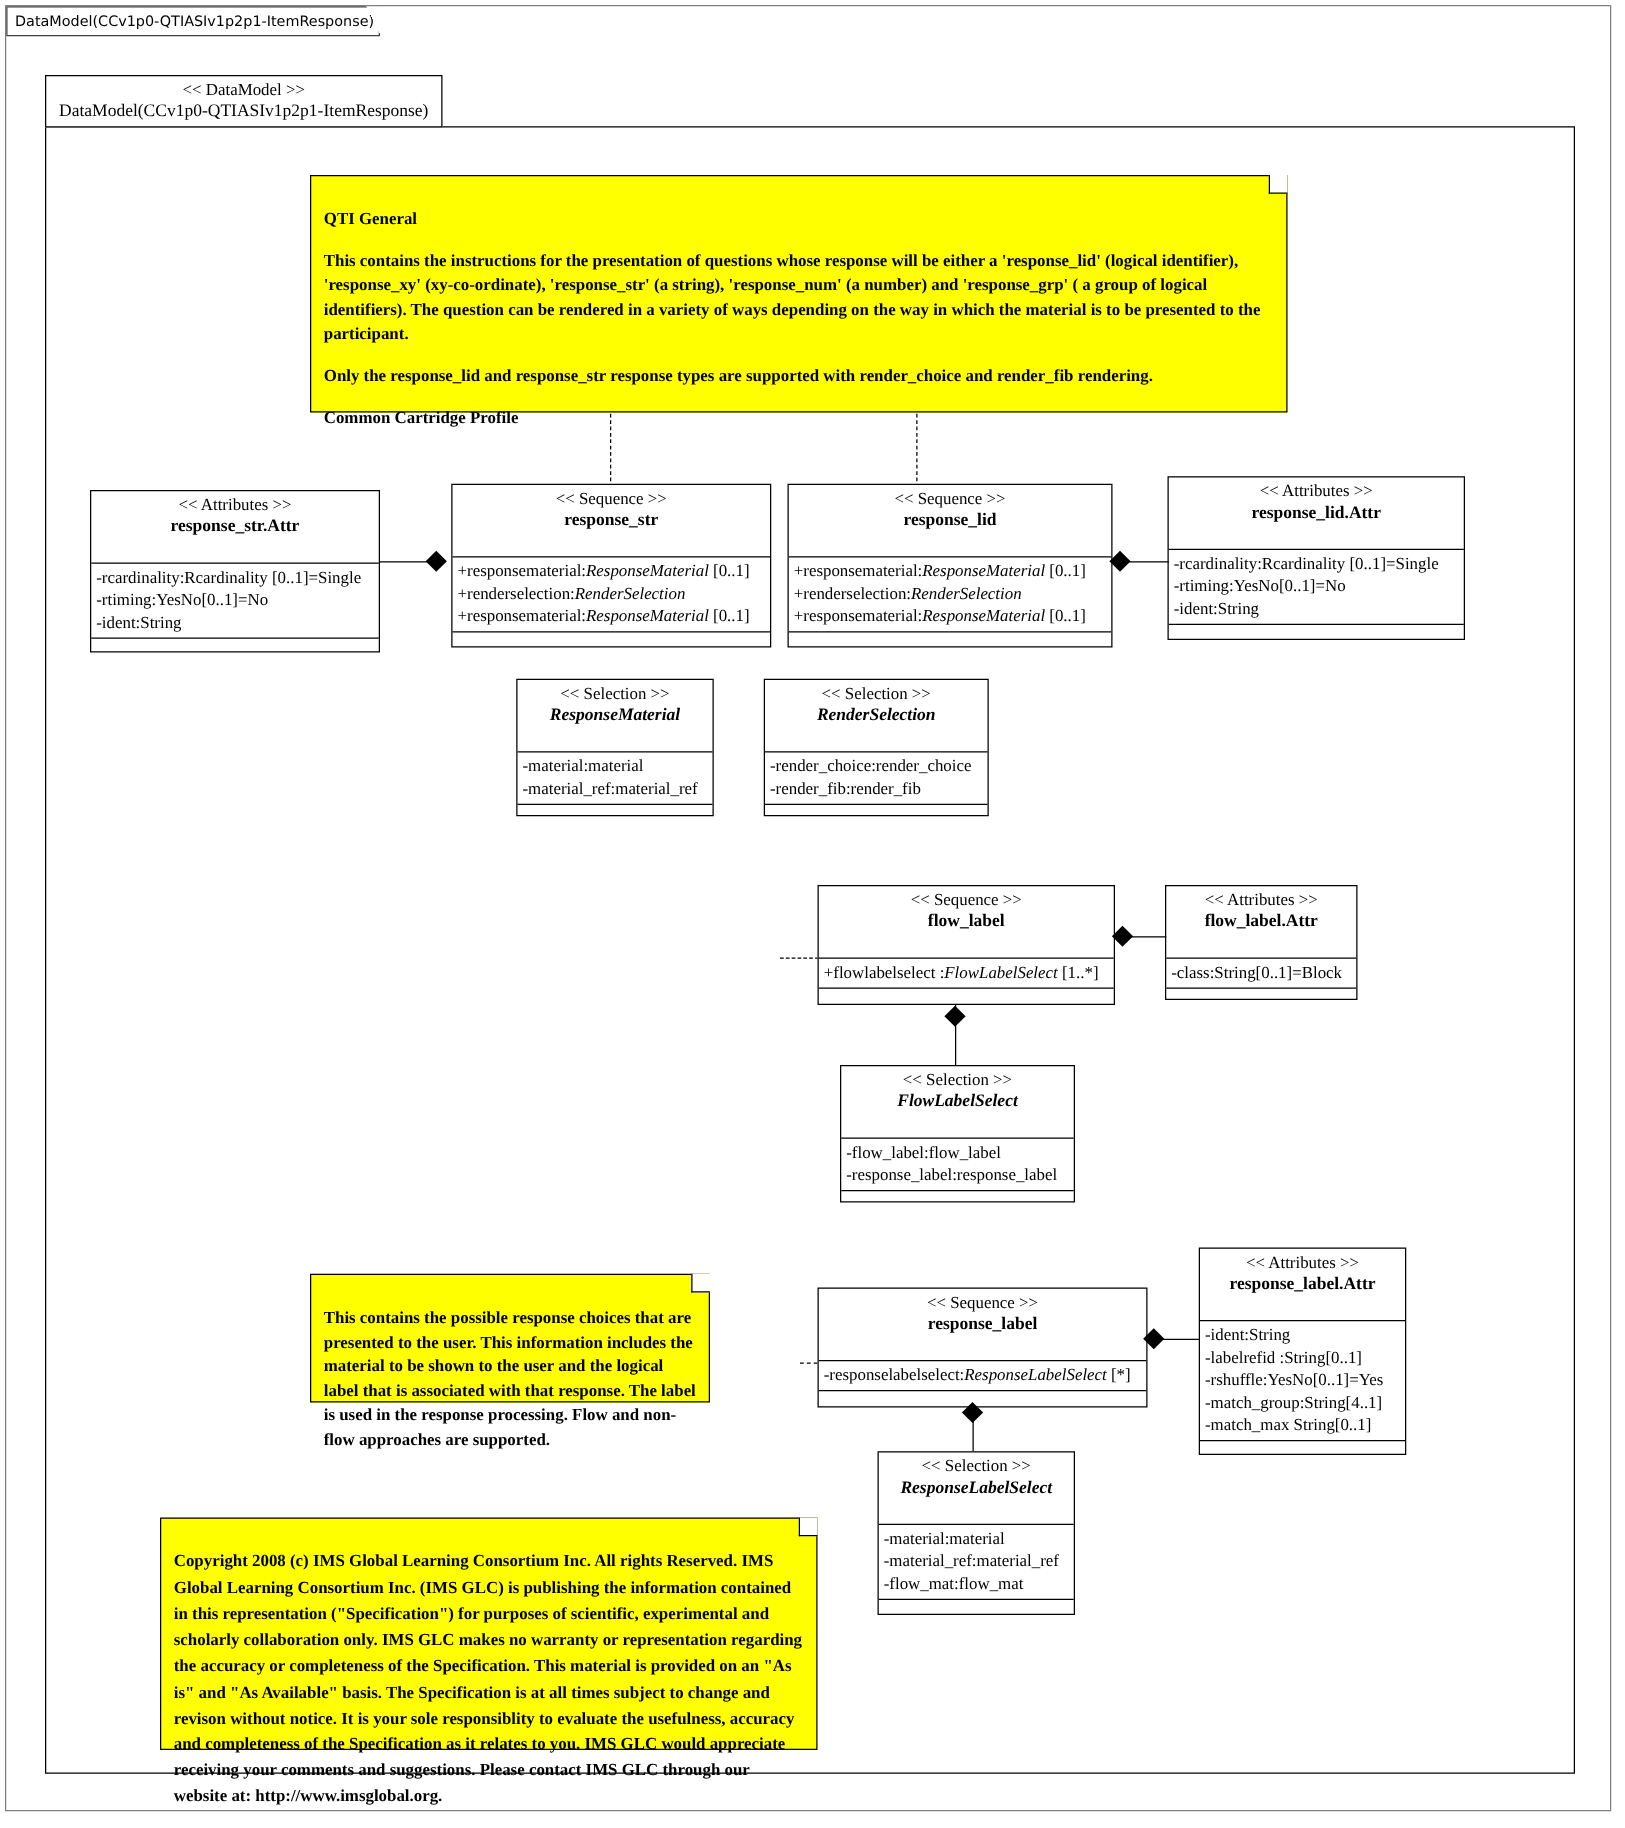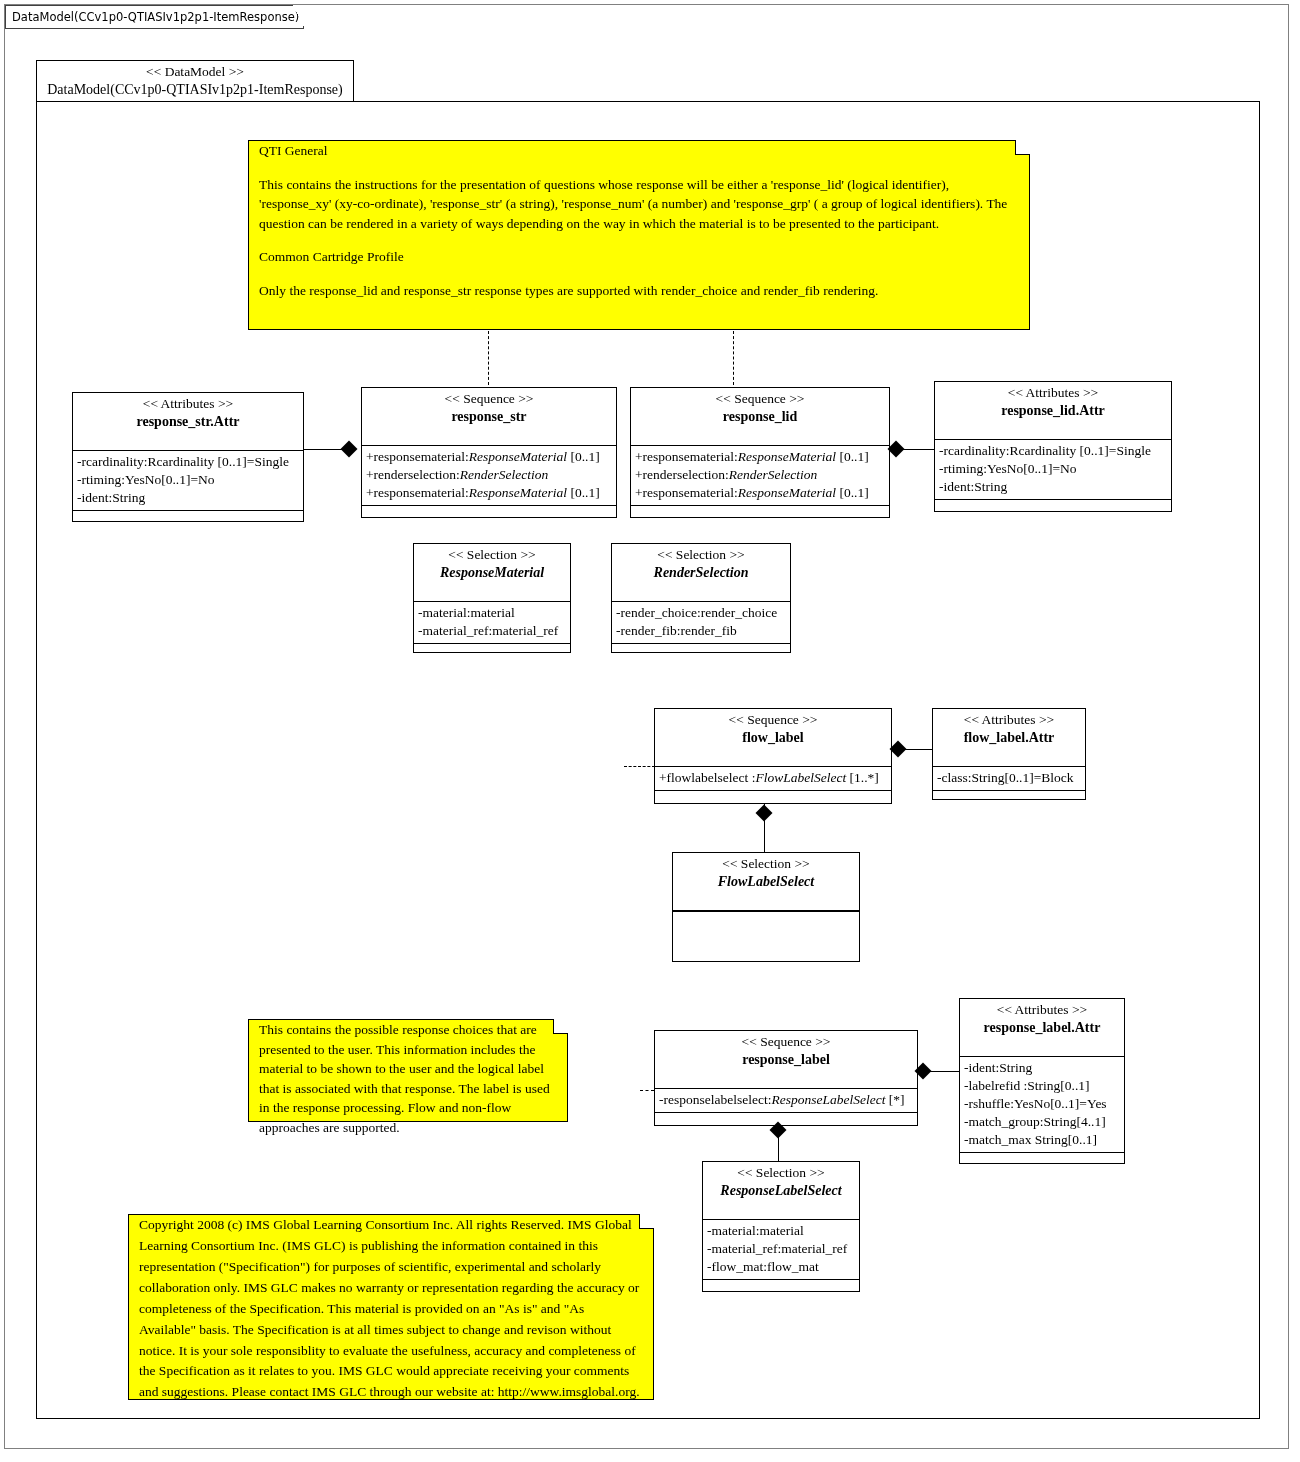--- a/index.html
+++ b/index.html
@@ -22,21 +22,21 @@
   .cls .nm{font-size:14px;font-weight:bold;}
   .cls .nm.ital{font-style:italic;}
   .cls .sep{border-top:1px solid #000;}
   .cls .attrs{padding:2px 4px 3px;}
   .cls .attr{font-size:13.5px;line-height:1.33;white-space:nowrap;}
   .cls .empty{height:24px;}
   .ital{font-style:italic;}
 
   
   .note{position:absolute;background:#FFFF00;border:1px solid #000;box-sizing:border-box;
-        font-size:13.5px;line-height:1.45;padding:0 10px;}
+        font-size:13.5px;line-height:1.45;padding:24px 10px;font-weight:bold;}
   .note .dogear{position:absolute;right:-1px;top:-1px;width:14px;height:14px;
                 background:#fff;border-left:1px solid #000;border-bottom:1px solid #000;
                 transform:none;}
   .note p{margin:0 0 14px;}
   .note p:last-child{margin-bottom:0;}
   .note.tight p{margin:0;}
 
   
   .ln{position:absolute;background:#000;}
   .hln{height:1px;}
@@ -62,22 +62,22 @@
       <div class="stereo">&lt;&lt; DataModel &gt;&gt;</div>
       <div class="nm" style="font-weight:normal;font-size:14px;">DataModel(CCv1p0-QTIASIv1p2p1-ItemResponse)</div>
     </div>
   </div>
   <div class="cls" style="left:36px;top:101px;width:1224px;height:1318px;"></div>
 
   <div class="note" style="left:248px;top:140px;width:782px;height:190px;">
     <div class="dogear"></div>
     <p>QTI General</p>
     <p>This contains the instructions for the presentation of questions whose response will be either a 'response_lid' (logical identifier), 'response_xy' (xy-co-ordinate), 'response_str' (a string), 'response_num' (a number) and 'response_grp' ( a group of logical identifiers).  The question can be rendered in a variety of ways depending on the way in which the material is to be presented to the participant.</p>
+    <p>Only the response_lid and response_str response types are supported with render_choice and render_fib rendering.</p>
     <p>Common Cartridge Profile</p>
-    <p>Only the response_lid and response_str response types are supported with render_choice and render_fib rendering.</p>
   </div>
 
   <div class="dashv" style="left:488px;top:331px;height:54px;"></div>
   <div class="dashv" style="left:733px;top:331px;height:54px;"></div>
 
   <div class="cls" style="left:72px;top:392px;width:232px;height:130px;">
     <div class="hdr">
       <div class="stereo">&lt;&lt; Attributes &gt;&gt;</div>
       <div class="nm">response_str.Attr</div>
     </div>
@@ -204,20 +204,24 @@
 
   <div class="ln vln" style="left:764px;top:804px;height:49px;"></div>
   <div class="diamond" style="left:758px;top:807px;width:12px;height:12px;"></div>
 
   <div class="cls" style="left:672px;top:852px;width:188px;height:110px;">
     <div class="hdr">
       <div class="stereo">&lt;&lt; Selection &gt;&gt;</div>
       <div class="nm ital">FlowLabelSelect</div>
     </div>
     <div class="sep"></div>
+    <div class="attrs">
+      <div class="attr">-flow_label:flow_label</div>
+      <div class="attr">-response_label:response_label</div>
+    </div>
     <div class="sep"></div>
     <div class="empty"></div>
   </div>
 
   <div class="note tight" style="left:248px;top:1019px;width:320px;height:103px;">
     <div class="dogear"></div>
     <p>This contains the possible response choices that are presented to the user.  This information includes the material to be shown to the user and the logical label that is associated with that response.  The label is used in the response processing.  Flow and non-flow approaches are supported.</p>
   </div>
   <div class="dashh" style="left:640px;top:1090px;width:14px;"></div>
 

